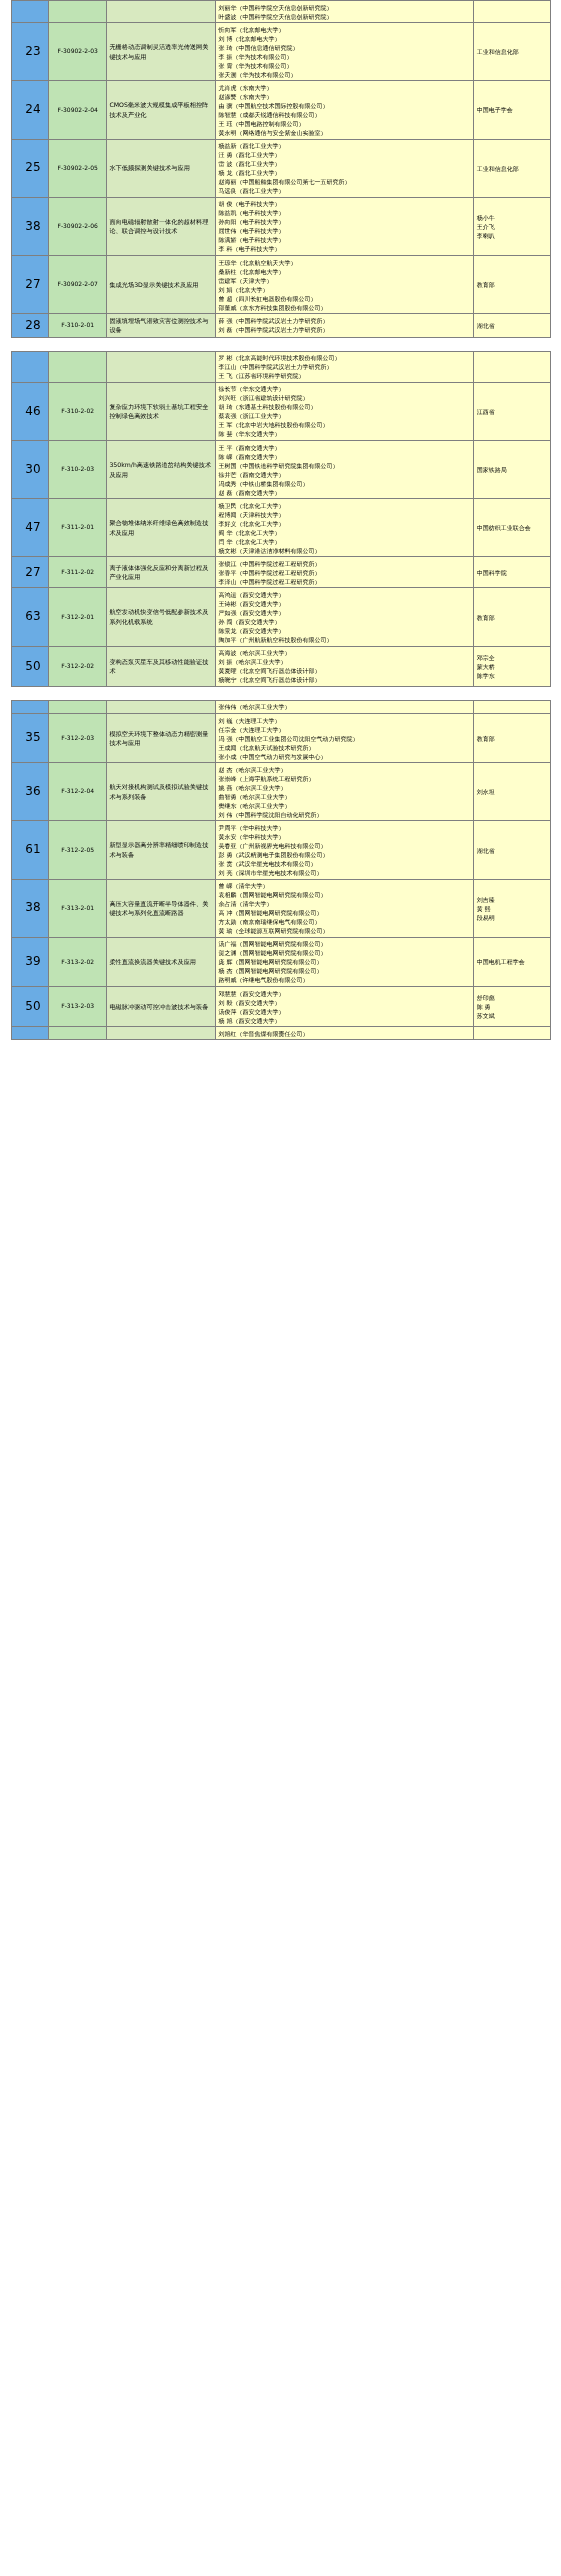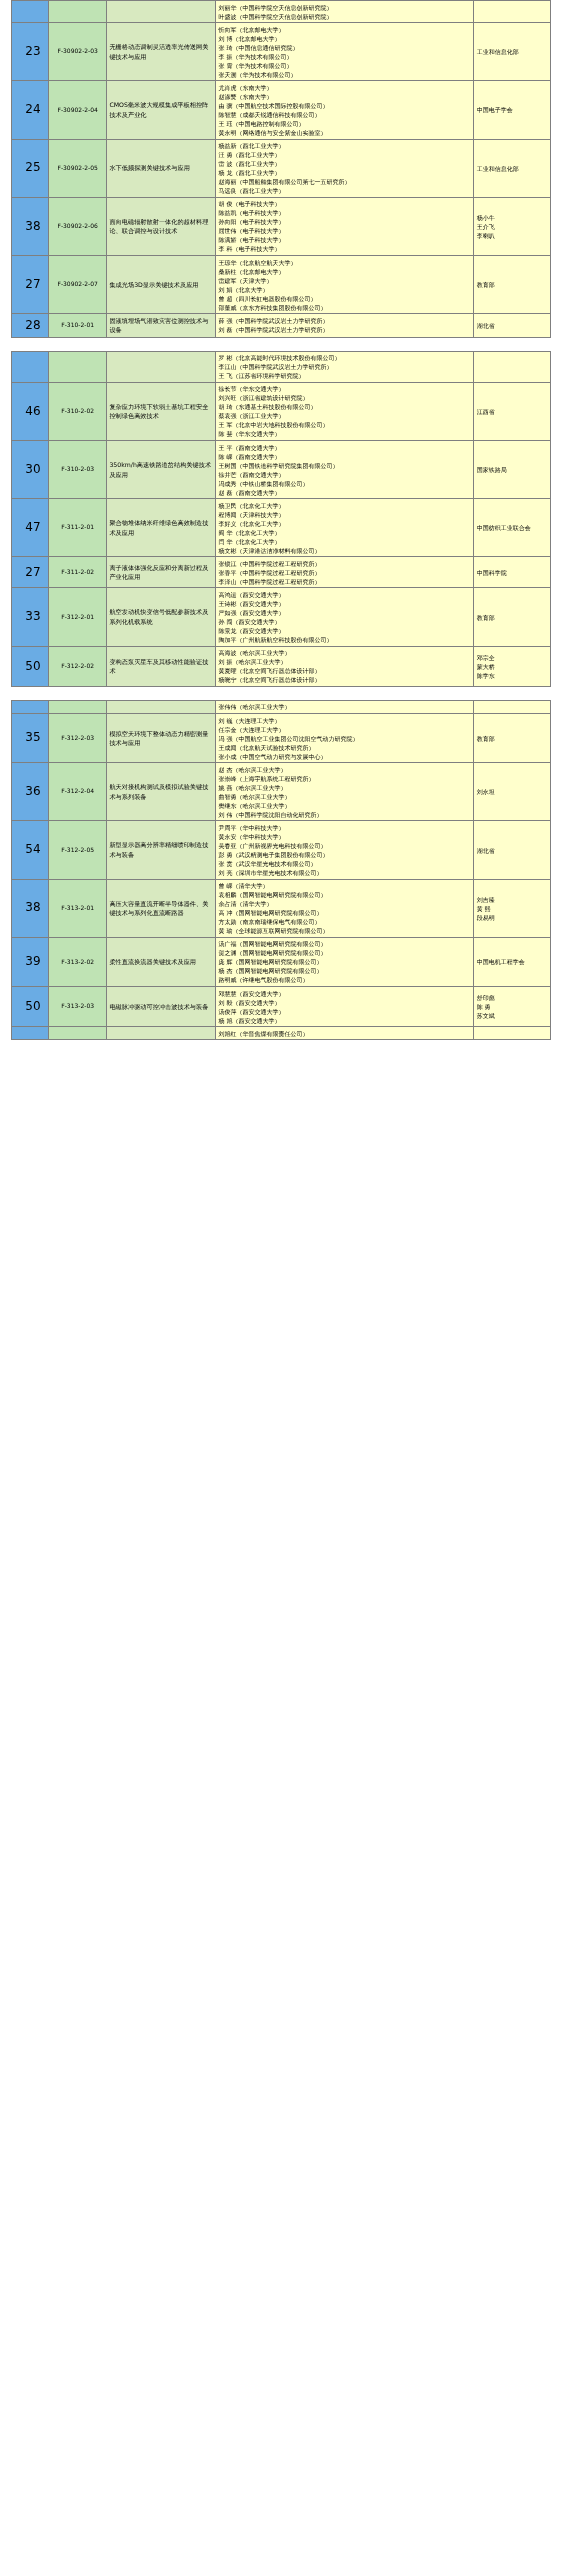--- a/index.html
+++ b/index.html
@@ -201,21 +201,21 @@
             <td class="c-people">
               <div class="person">张锁江（中国科学院过程工程研究所）</div>
               <div class="person">张香平（中国科学院过程工程研究所）</div>
               <div class="person">李泽山（中国科学院过程工程研究所）</div>
             </td>
             <td class="c-org">
               <div>中国科学院</div>
             </td>
           </tr>
           <tr>
-            <td class="c-no">33</td>
+            <td class="c-no">63</td>
             <td class="c-code">F-312-2-01</td>
             <td class="c-title">航空发动机快变信号低配参新技术及系列化机载系统</td>
             <td class="c-people">
               <div class="person">高鸿运（西安交通大学）</div>
               <div class="person">王诗彬（西安交通大学）</div>
               <div class="person">严如强（西安交通大学）</div>
               <div class="person">孙  闯（西安交通大学）</div>
               <div class="person">陈景龙（西安交通大学）</div>
               <div class="person">陶加平（广州航新航空科技股份有限公司）</div>
             </td>
@@ -280,21 +280,21 @@
               <div class="person">姚  燕（哈尔滨工业大学）</div>
               <div class="person">曲智勇（哈尔滨工业大学）</div>
               <div class="person">樊继东（哈尔滨工业大学）</div>
               <div class="person">刘  伟（中国科学院沈阳自动化研究所）</div>
             </td>
             <td class="c-org">
               <div>刘永坦</div>
             </td>
           </tr>
           <tr>
-            <td class="c-no">54</td>
+            <td class="c-no">61</td>
             <td class="c-code">F-312-2-05</td>
             <td class="c-title">新型显示器高分辨率精细喷印制造技术与装备</td>
             <td class="c-people">
               <div class="person">尹周平（华中科技大学）</div>
               <div class="person">黄永安（华中科技大学）</div>
               <div class="person">吴春亚（广州新视界光电科技有限公司）</div>
               <div class="person">彭  勇（武汉精测电子集团股份有限公司）</div>
               <div class="person">张  贲（武汉华星光电技术有限公司）</div>
               <div class="person">刘  亮（深圳市华星光电技术有限公司）</div>
             </td>

